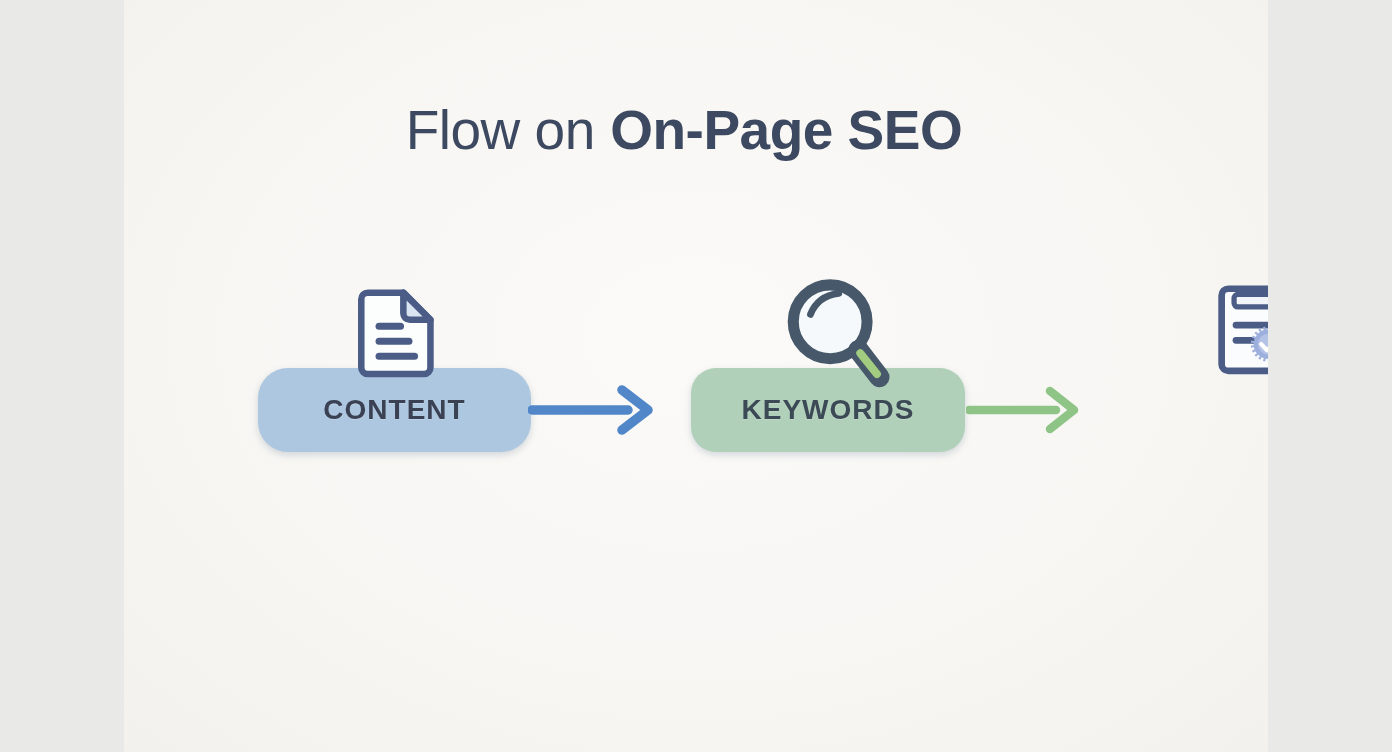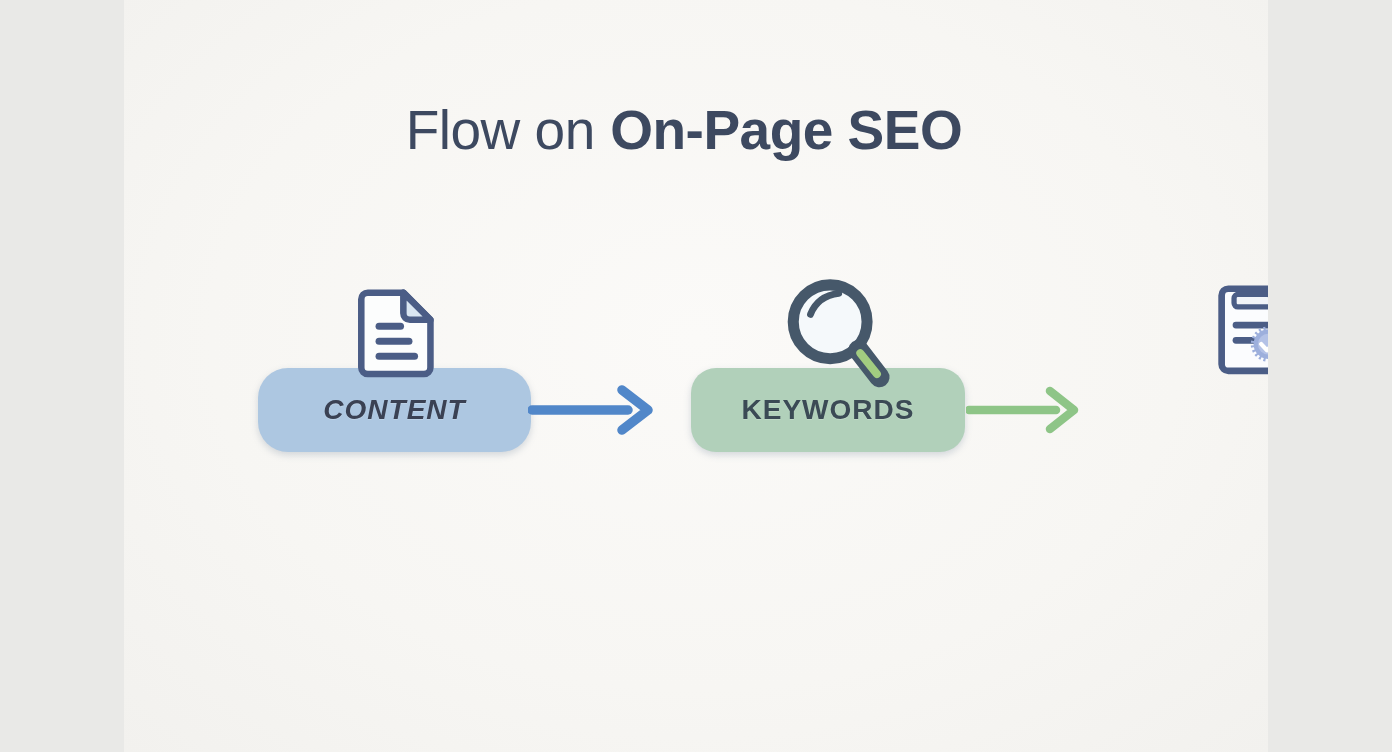--- a/index.html
+++ b/index.html
@@ -64,21 +64,21 @@
 </head>
 <body>
 
 <div class="canvas">
 
   <h1 class="title">
     <span class="prefix" style="color: rgb(61, 73, 96);">Flow on</span><span class="emphasis" style="color: rgb(61, 73, 96);">On-Page SEO</span>
   </h1>
 
   <div class="box box-content" style="background: rgb(173, 199, 225);">
-    <span class="box-label" style="color: rgb(58, 65, 83); font-style: italic;">CONTENT</span>
+    <span class="box-label" style="color: rgb(58, 65, 83);">CONTENT</span>
   </div>
   <div class="icon icon-document">
     <svg viewBox="0 0 92 98" xmlns="http://www.w3.org/2000/svg">
       <path d="M18 5 H56 L85 34 V85 a7 7 0 0 1 -7 7 H18 a7 7 0 0 1 -7 -7 V12 a7 7 0 0 1 7 -7 Z" fill="#fcfdfd" stroke="#4b5d86" stroke-width="7" stroke-linejoin="round"></path>
       <path d="M56 5 V27 a7 7 0 0 0 7 7 H85 Z" fill="#d9e6f2" stroke="#4b5d86" stroke-width="7" stroke-linejoin="round"></path>
       <path d="M30 41 H53" stroke="#4b5d86" stroke-width="7.5" stroke-linecap="round"></path>
       <path d="M30 57 H62" stroke="#4b5d86" stroke-width="7.5" stroke-linecap="round"></path>
       <path d="M30 73 H68" stroke="#4b5d86" stroke-width="7.5" stroke-linecap="round"></path>
     </svg>
   </div>

